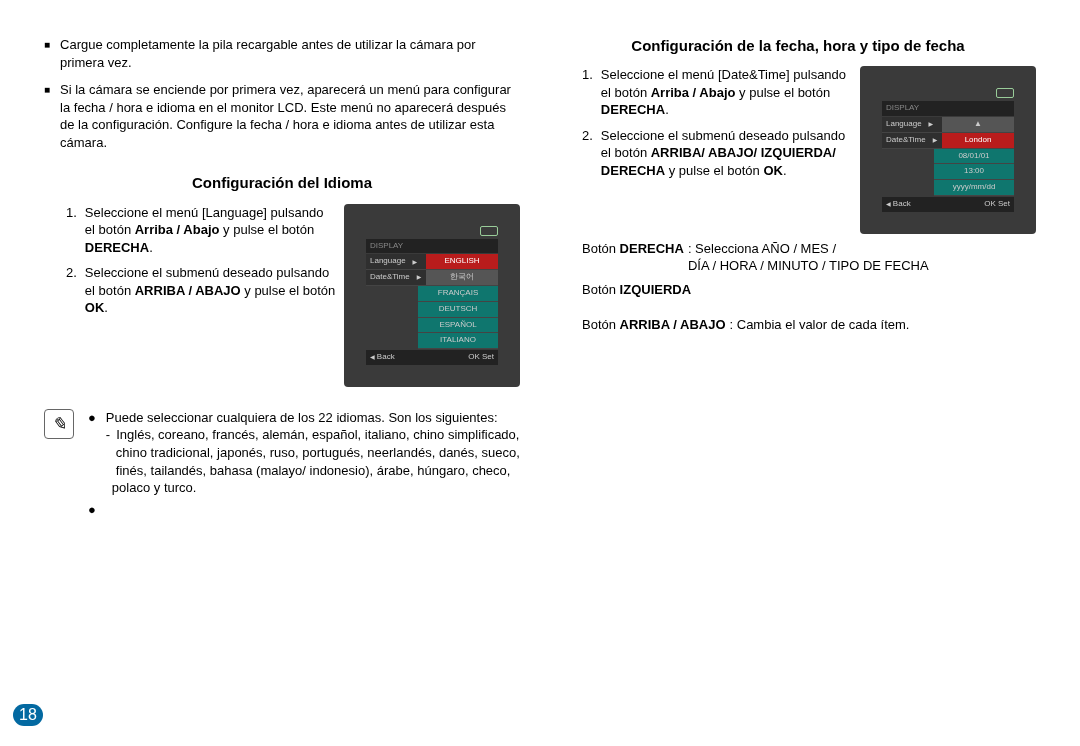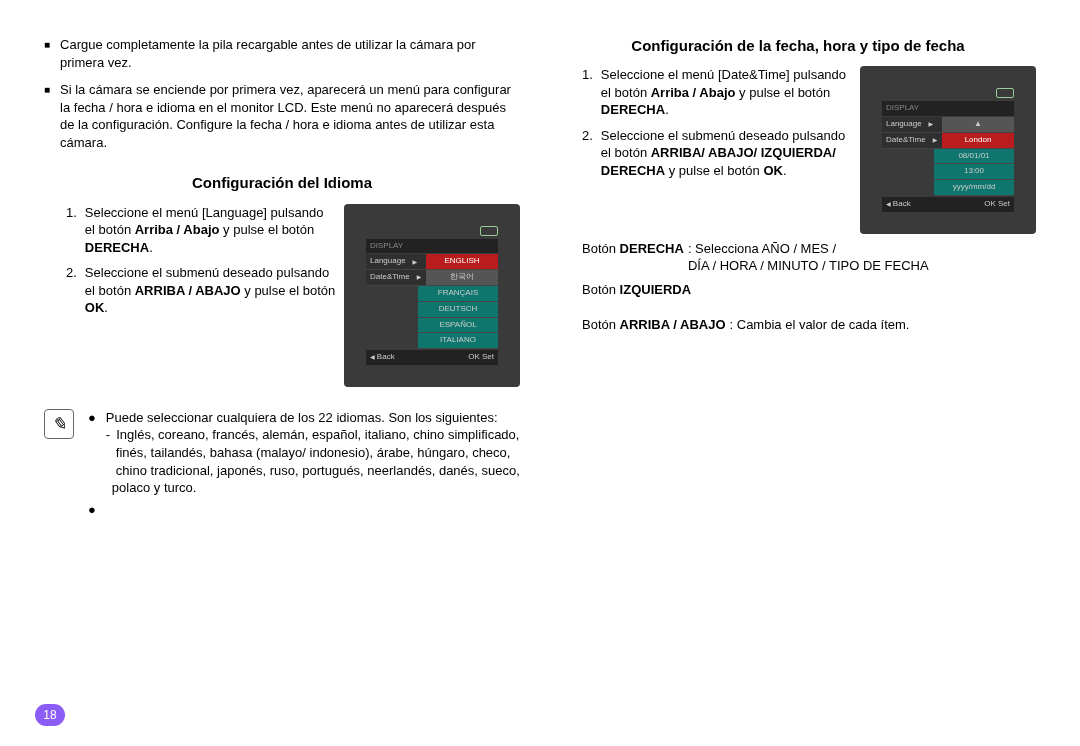--- a/index.html
+++ b/index.html
@@ -85,30 +85,30 @@
     font-style: italic;
     font-family: Georgia, serif;
     font-size: 18px;
   }
   .dash-list .row {
     display: flex;
     gap: 6px;
   }
   .page-num {
     position: absolute;
-    left: 35px;
+    left: 13px;
     bottom: 20px;
     width: 30px;
     height: 22px;
     border-radius: 11px;
-    background: #8b5cf6;
+    background: #0369a1;
     color: #fff;
     text-align: center;
     line-height: 22px;
-    font-size: 12px;
+    font-size: 16px;
   }
   
   .lcd {
     width: 176px;
     background: #3a3a3a;
     border-radius: 4px;
     padding: 22px;
     box-sizing: border-box;
     font-size: 9px;
     color: #ccc;
@@ -276,22 +276,22 @@
         <div class="note-icon">✎</div>
         <div>
           <div class="subbullet">
             <span class="dot">●</span>
             <div class="dash-list">
               <div>Puede seleccionar cualquiera de los 22 idiomas. Son los siguientes:</div>
               <div class="row">
                   <span>-</span>
                   <span>Inglés, coreano, francés, alemán, español, italiano, chino simplificado,</span>
                 </div>
+              <div style="margin-left:10px;">chino tradicional, japonés, ruso, portugués, neerlandés, danés, sueco,</div>
               <div style="margin-left:10px;">finés, tailandés, bahasa (malayo/ indonesio), árabe, húngaro, checo,</div>
-              <div style="margin-left:10px;">chino tradicional, japonés, ruso, portugués, neerlandés, danés, sueco,</div>
               <div style="margin-left:6px;">polaco y turco.</div>
             </div>
           </div>
           <div class="subbullet">
             <span class="dot">●</span>
           </div>
         </div>
       </div>
 
     </div>

